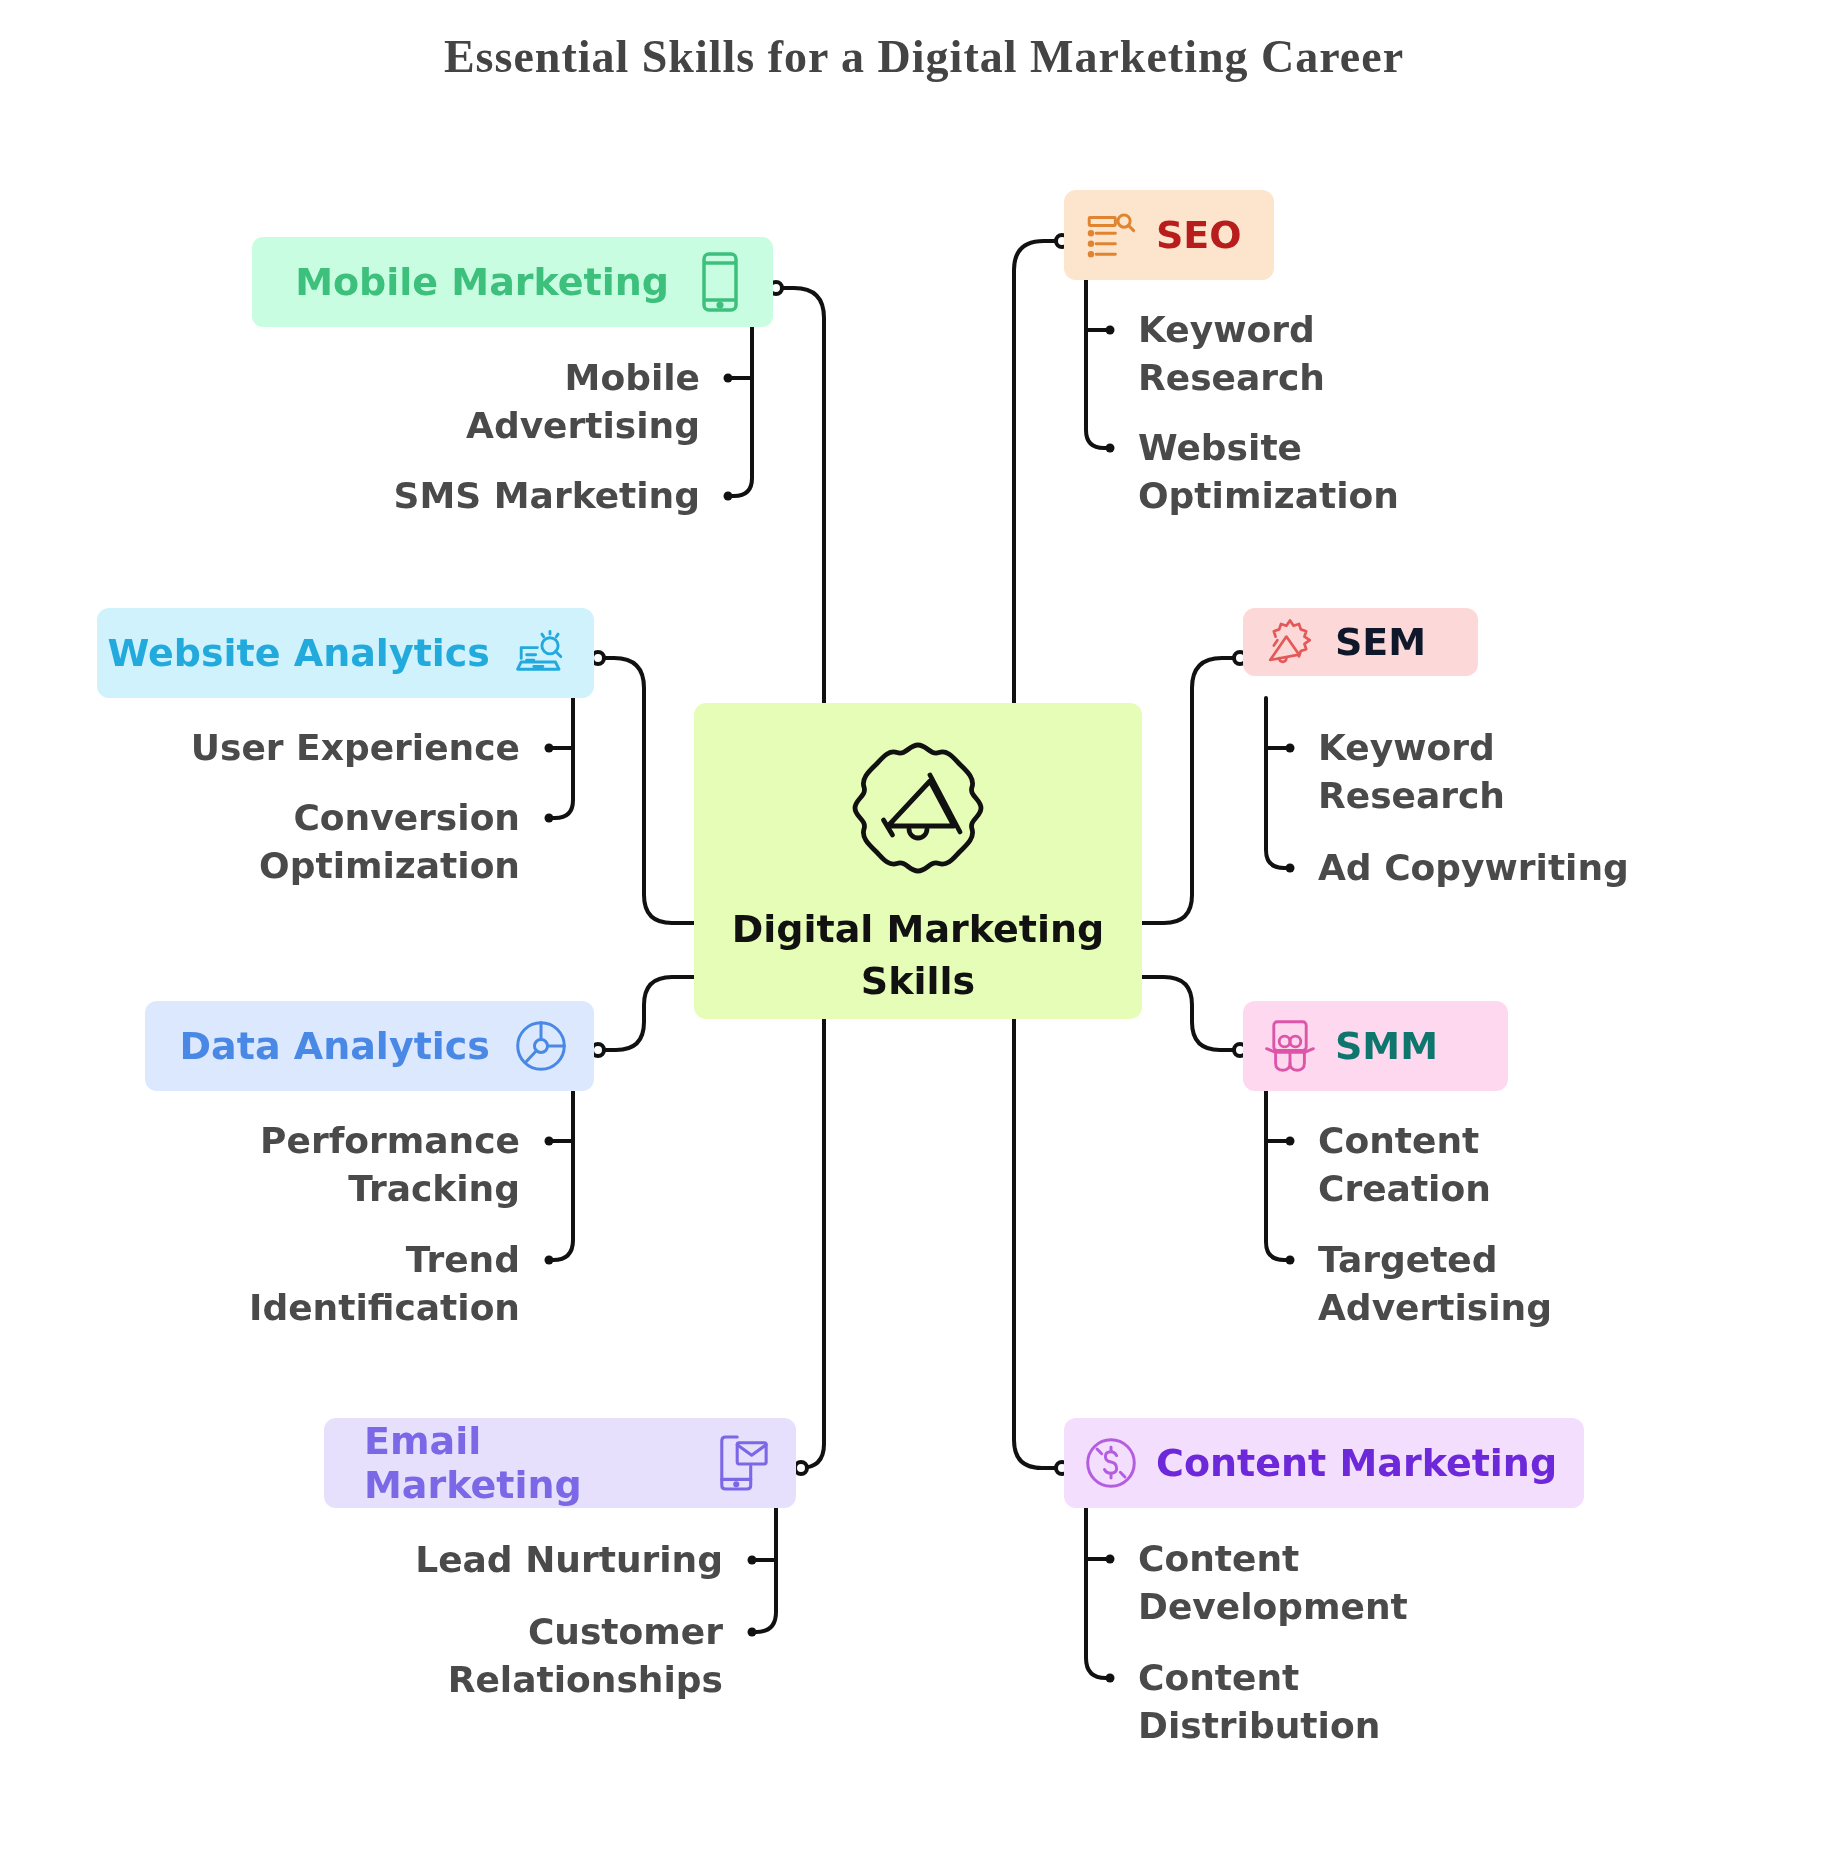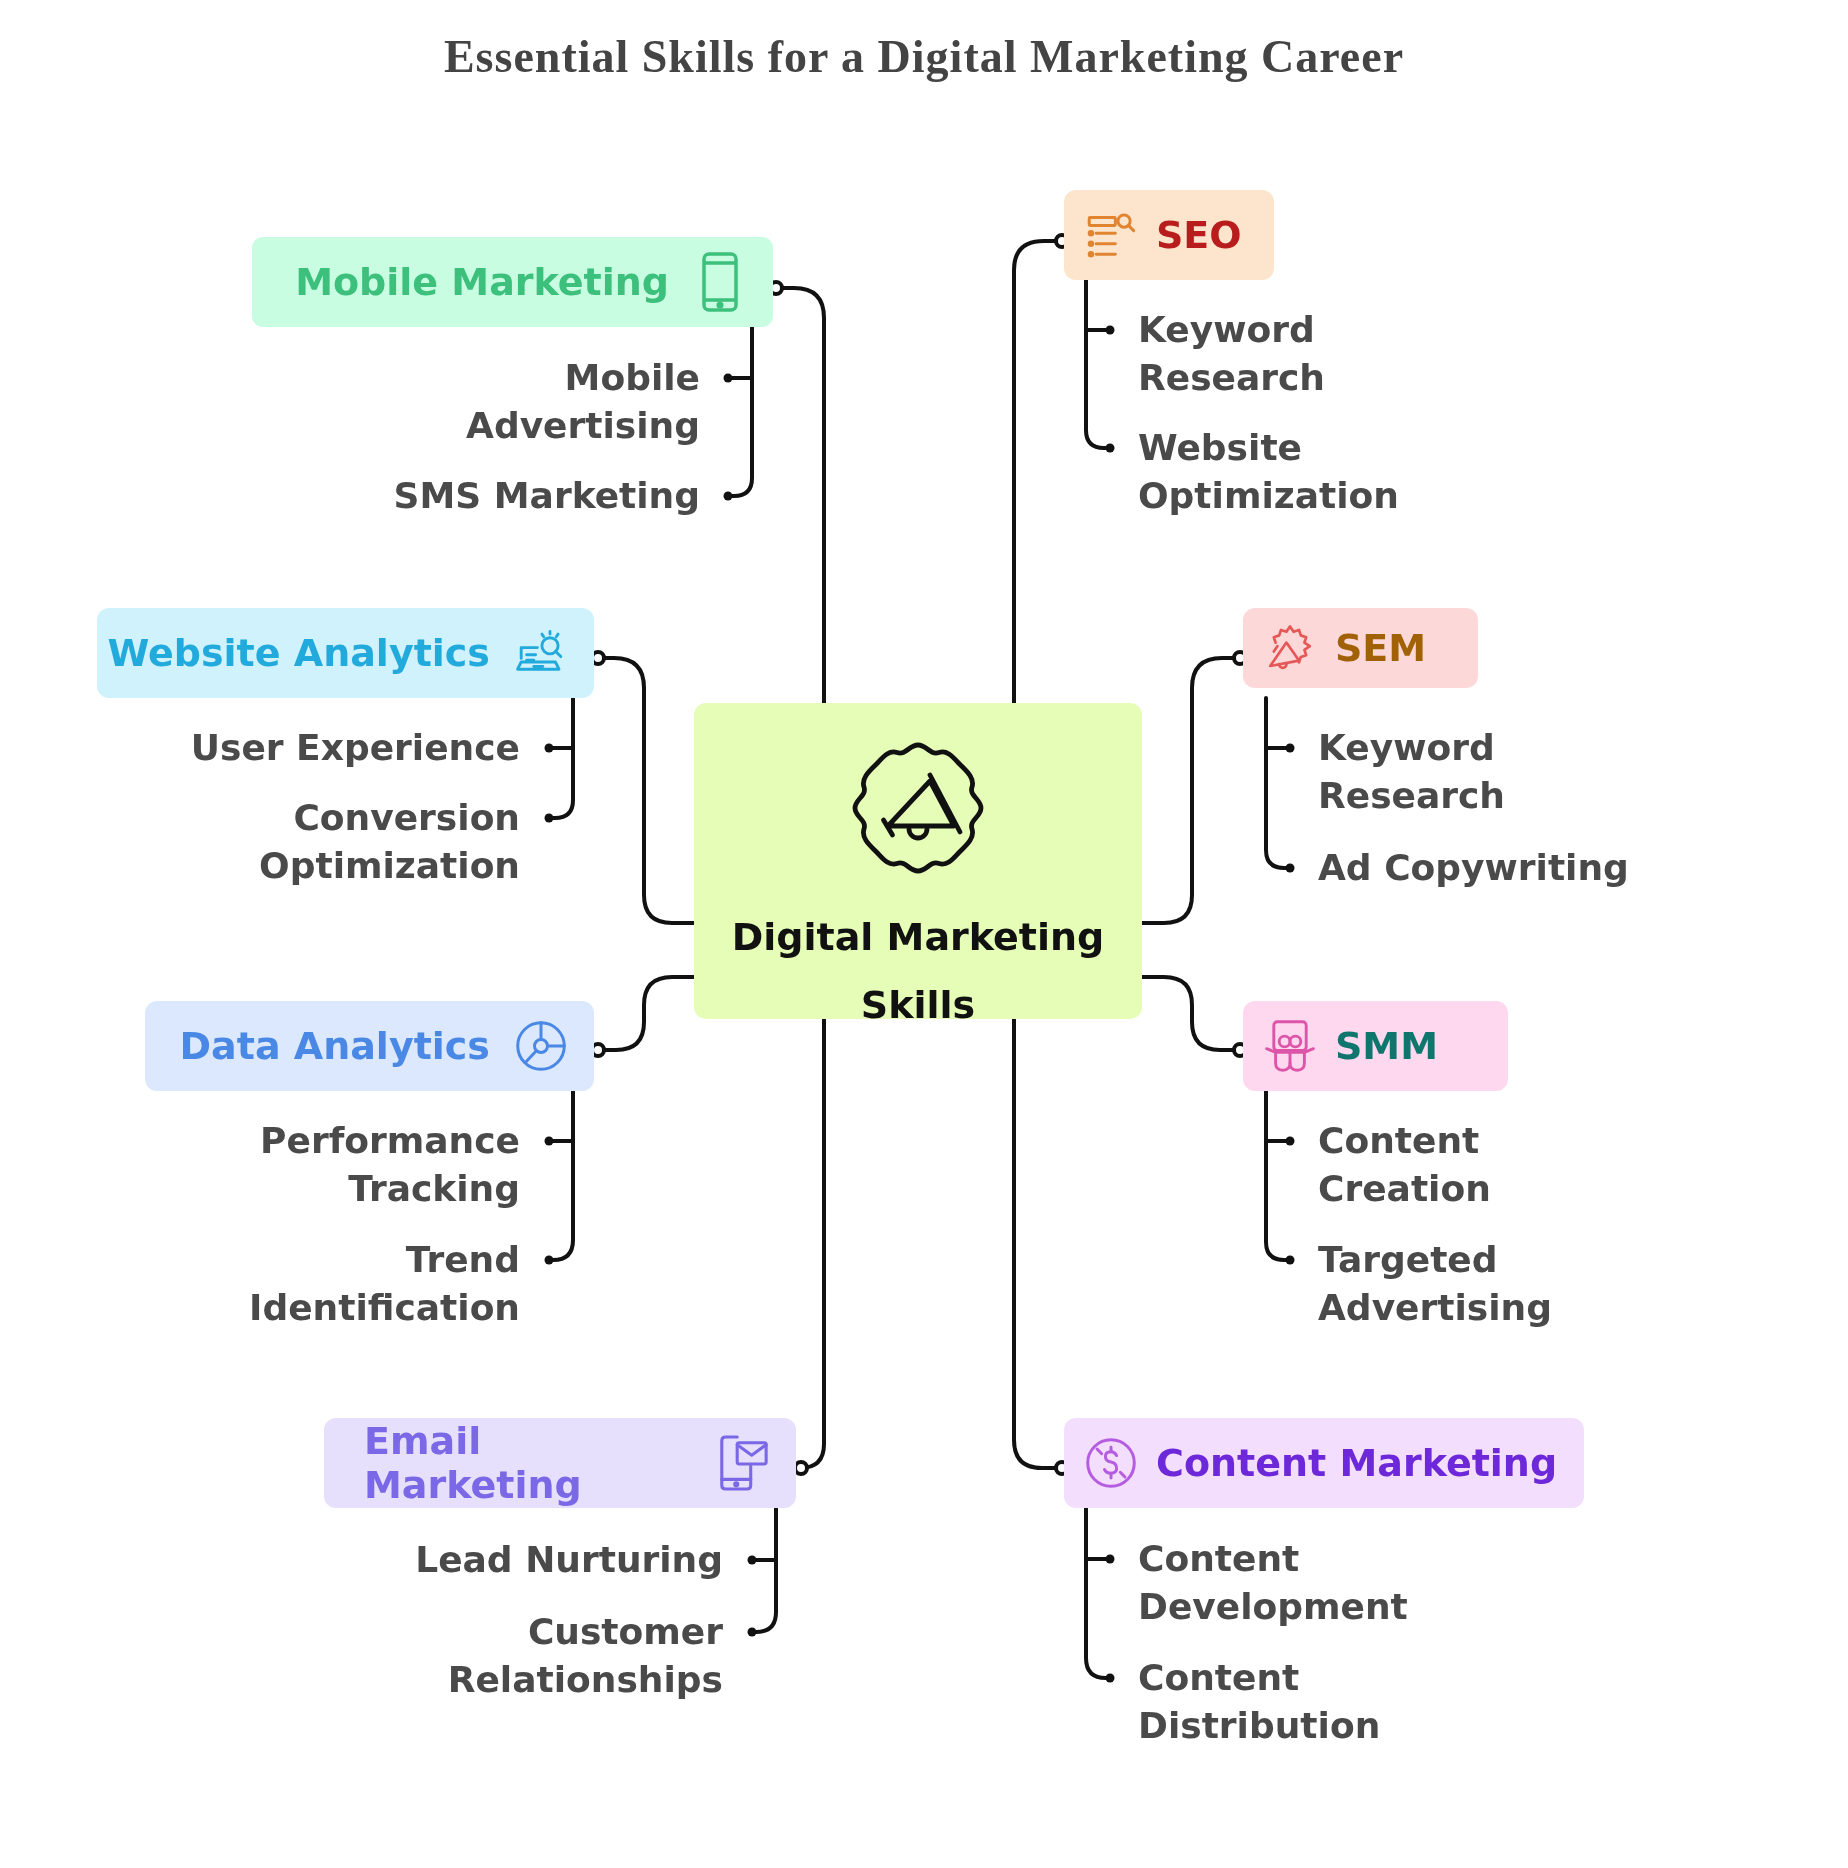--- a/index.html
+++ b/index.html
@@ -11,21 +11,21 @@
   .node { position:absolute; border-radius:12px; display:flex; align-items:center;
           box-sizing:border-box; font-weight:bold; font-size:38px; }
   .node .ico { width:54px; height:54px; flex:0 0 54px; display:flex; align-items:center; justify-content:center; }
   .node.left { justify-content:flex-end; padding-right:26px; }
   .node.left .lbl { margin-right:24px; }
   .node.right { justify-content:flex-start; padding-left:20px; }
   .node.right .lbl { margin-left:18px; }
   .center { position:absolute; left:694px; top:703px; width:448px; height:316px;
             background:#e6fdb8; border-radius:12px; }
   .center .lbl { position:absolute; left:0; right:0; top:200px; text-align:center;
-                 font-size:38px; font-weight:bold; color:#111111; line-height:68px; }
+                 font-size:38px; font-weight:bold; color:#111111; line-height:52px; }
   .leaf { position:absolute; font-size:36px; font-weight:bold; color:#4a4a4a;
           line-height:48px; white-space:pre-line; }
   .leaf.l { text-align:right; }
   .leaf.r { text-align:left; }
 </style>
 </head>
 <body>
 
 <div class="title">Essential Skills for a Digital Marketing Career</div>
 
@@ -183,21 +183,21 @@
       <path d="M51 17 L57 23"></path>
     </svg>
   </span>
   <span class="lbl">SEO</span>
 </div>
 <div class="leaf r" style="left:1138px; top:306px; width:400px;">Keyword
 Research</div>
 <div class="leaf r" style="left:1138px; top:424px; width:400px;">Website
 Optimization</div>
 
-<div class="node right" style="left:1243px; top:608px; width:235px; height:80px; background:#fdd8d8; color:#a16207;">
+<div class="node right" style="left:1243px; top:608px; width:235px; height:68px; background:#fdd8d8; color:#0f172a;">
   <span class="ico">
     <svg width="60" height="60" viewBox="0 0 60 60" fill="none" stroke="#e45858" stroke-width="3" stroke-linecap="round" stroke-linejoin="round">
       <path d="M14 24 L12 18 L18 16 L20 10 L26 12 L30 6 L34 12 L40 10 L42 16 L48 18 L46 24 L52 28 L46 32 L48 38 L42 40 L40 46"></path>
       <path d="M16 28 L12 34"></path>
       <path d="M8 50 L26 24 L40 44 Z"></path>
       <path d="M18 48 A4 4 0 0 0 26 48"></path>
     </svg>
   </span>
   <span class="lbl">SEM</span>
 </div>

